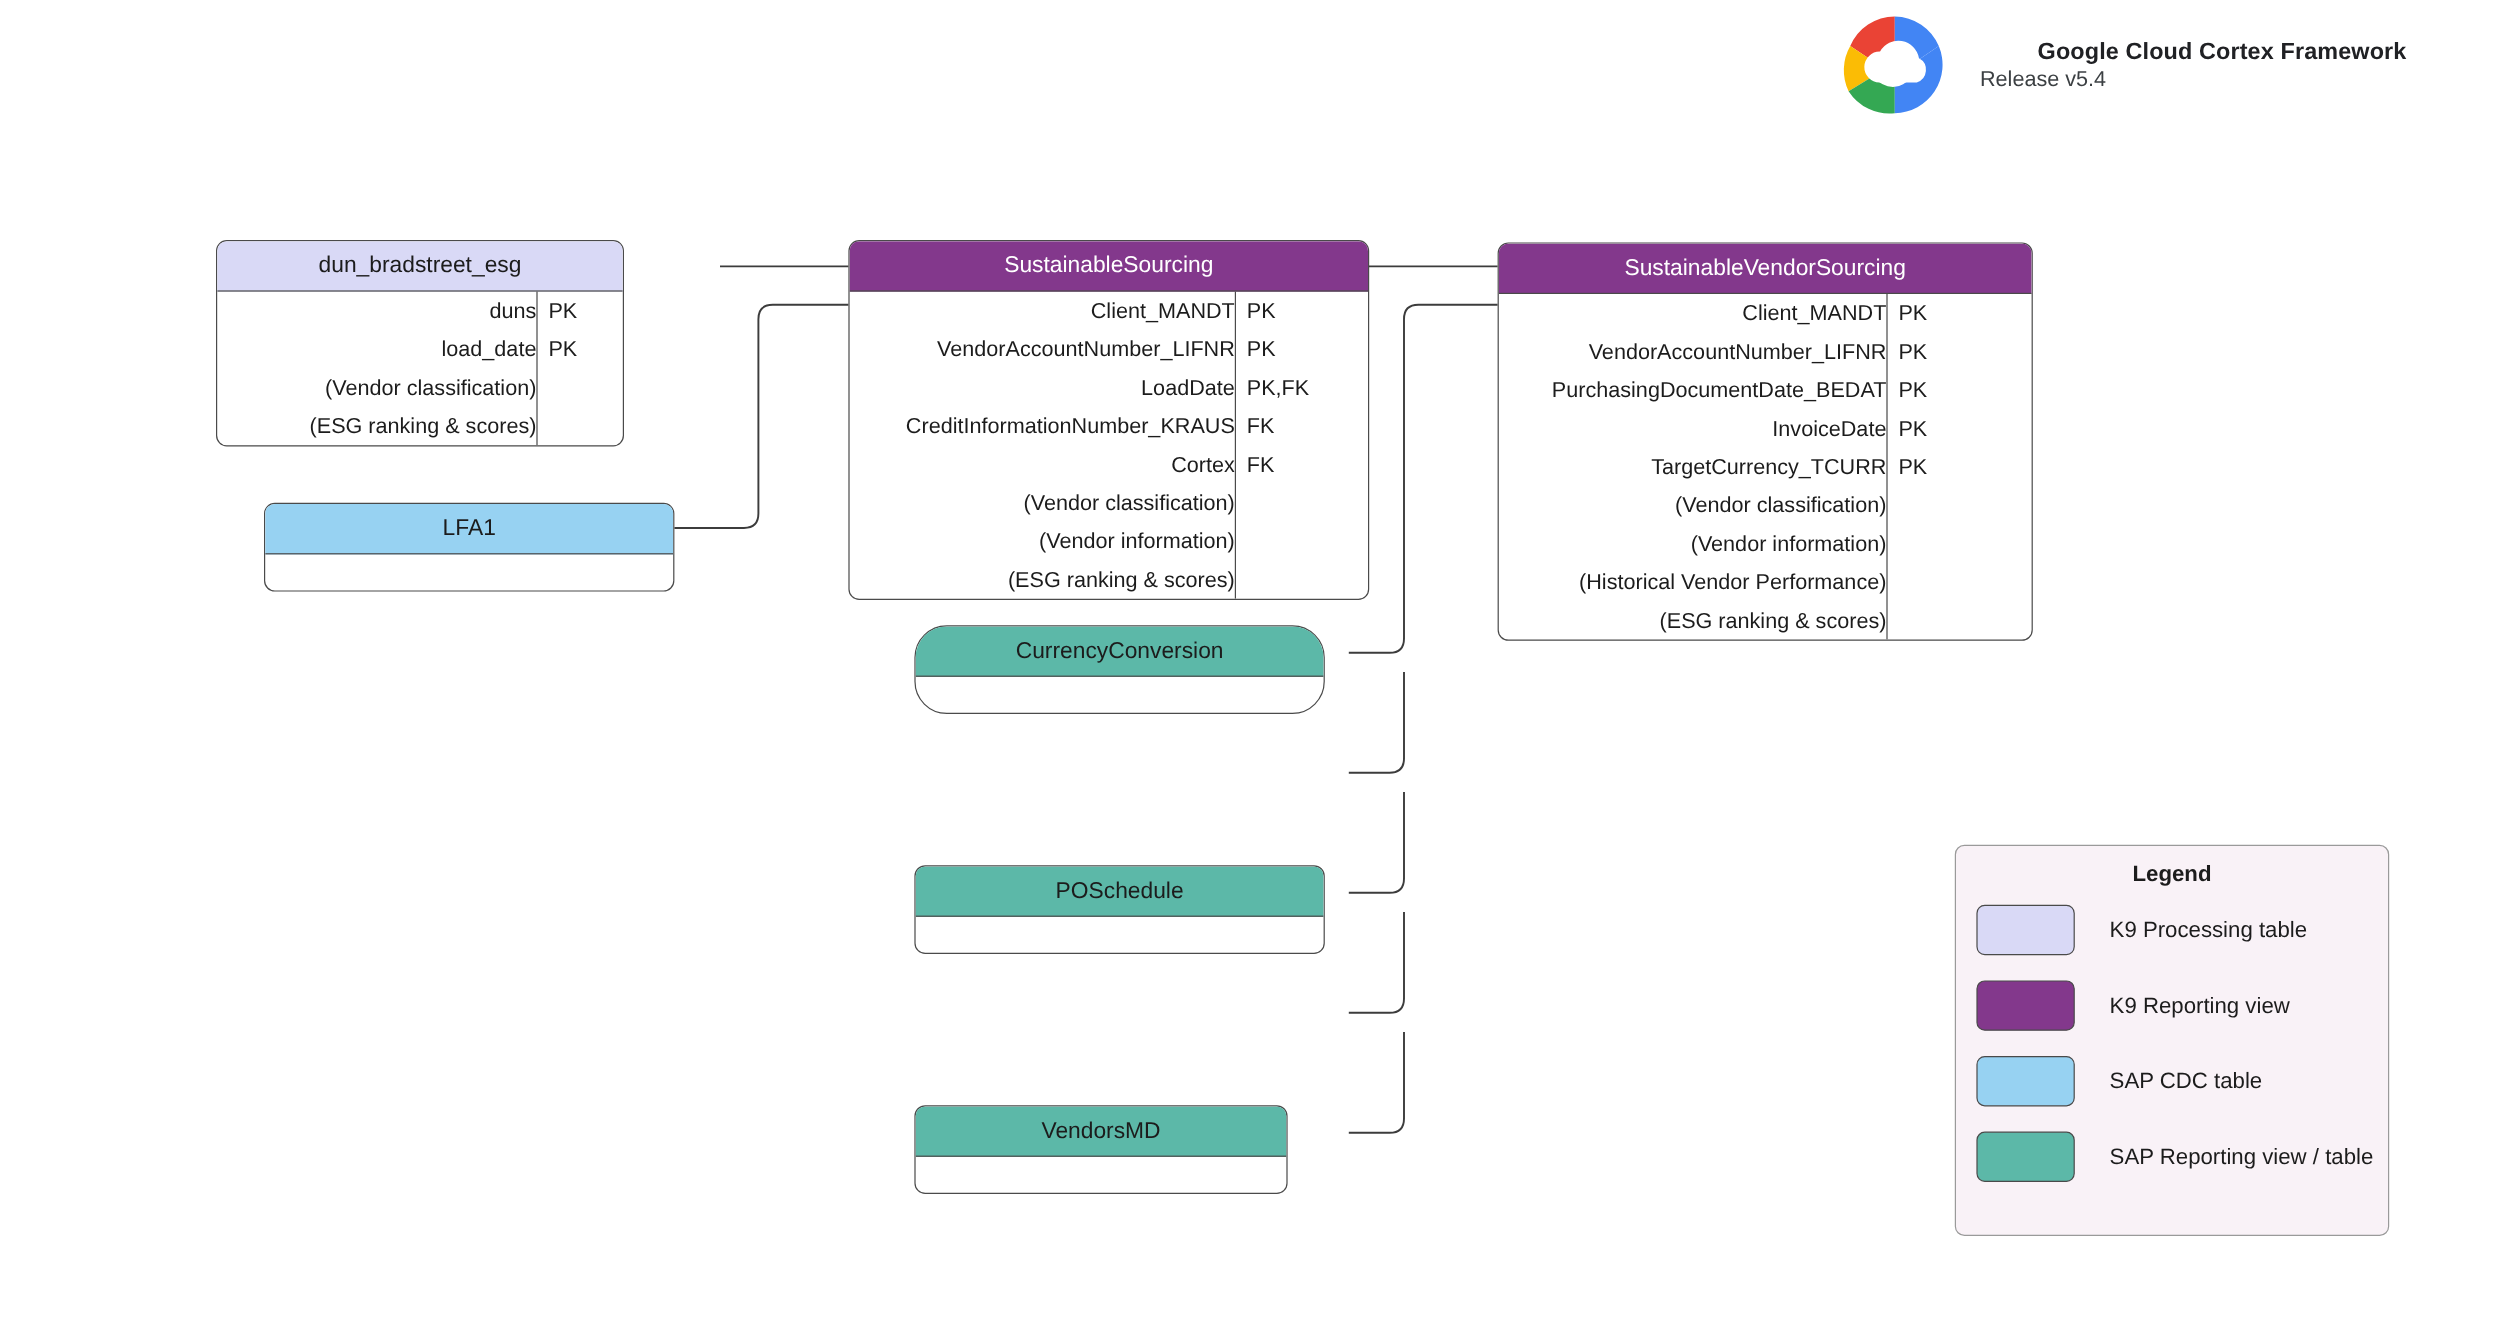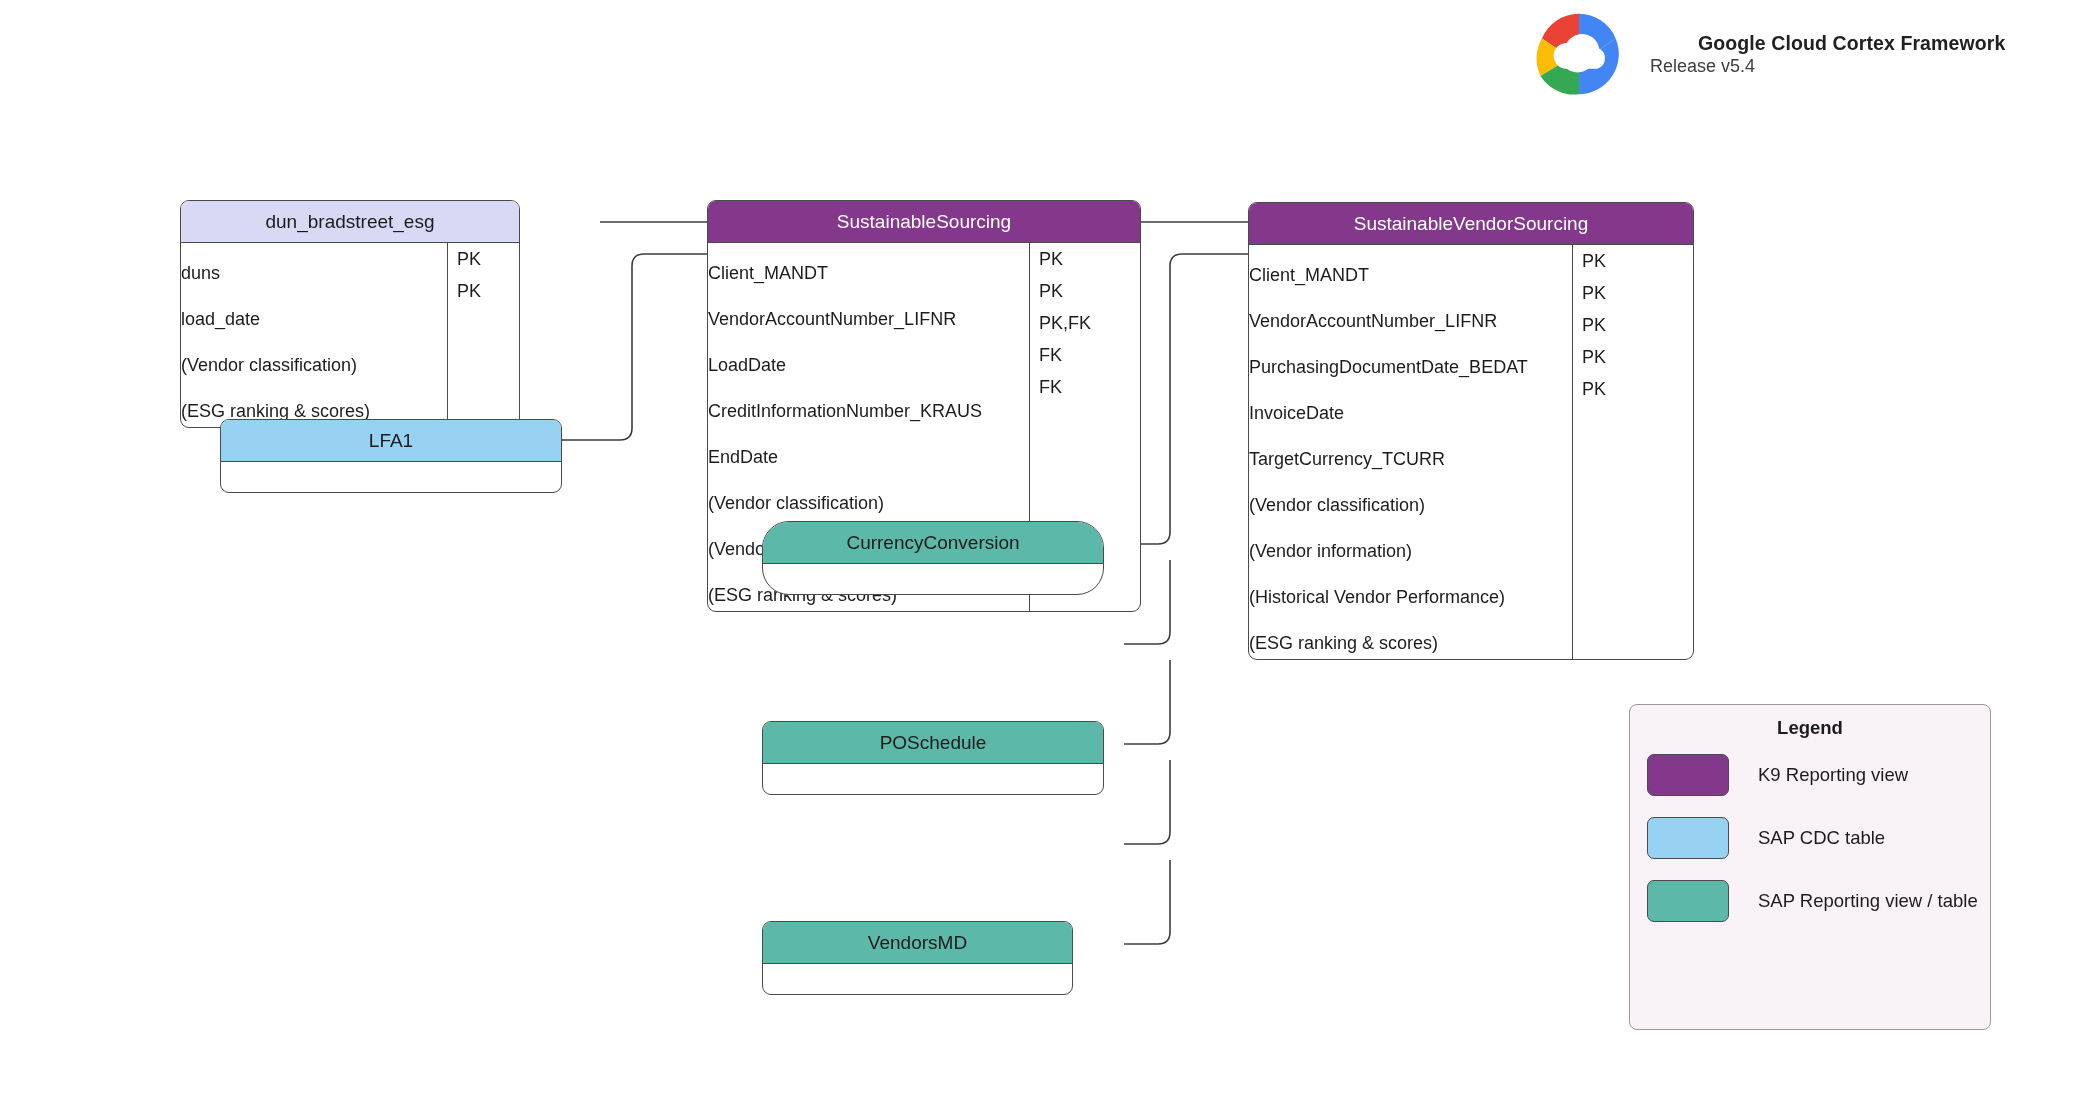--- a/index.html
+++ b/index.html
@@ -81,21 +81,21 @@
     border-left: 1.4px solid #4a4a4a;
   }
   .field-row, .key-row {
     height: 32px;
     line-height: 32px;
     font-size: 18px;
     color: #1c1c1c;
     white-space: nowrap;
     overflow: hidden;
   }
-  .field-row { text-align: left; margin-top: 14px; }
+  .field-row { text-align: right; }
   .key-row { text-align: left; padding-left: 9px; }
 
   
   .hdr-lavender { background: #d9d9f6; color: #1c1c1c; }
   .hdr-purple   { background: #83388c; color: #ffffff; }
   .hdr-blue     { background: #97d2f2; color: #1c1c1c; }
   .hdr-teal     { background: #5cb8a8; color: #1c1c1c; }
 
   
   .entity-empty-body { height: 30px; }
@@ -194,21 +194,21 @@
   </div>
 
   <div class="entity" style="left:707px; top:200px; width:434px;">
     <div class="entity-header hdr-purple">SustainableSourcing</div>
     <div class="entity-body">
       <div class="col-fields" style="width:323px;">
         <div class="field-row">Client_MANDT</div>
         <div class="field-row">VendorAccountNumber_LIFNR</div>
         <div class="field-row">LoadDate</div>
         <div class="field-row">CreditInformationNumber_KRAUS</div>
-        <div class="field-row">EndDate</div>
+        <div class="field-row">Cortex</div>
         <div class="field-row">(Vendor classification)</div>
         <div class="field-row">(Vendor information)</div>
         <div class="field-row">(ESG ranking &amp; scores)</div>
       </div>
       <div class="col-keys" style="width:111px;">
         <div class="key-row">PK</div>
         <div class="key-row">PK</div>
         <div class="key-row">PK,FK</div>
         <div class="key-row">FK</div>
         <div class="key-row">FK</div>
@@ -265,20 +265,24 @@
 
 
   <div class="entity" style="left:762px; top:921px; width:311px;">
     <div class="entity-header hdr-teal">VendorsMD</div>
     <div class="entity-body entity-empty-body"></div>
   </div>
 
   <div id="legend">
     <div id="legend-title">Legend</div>
 
+    <div class="legend-row">
+      <div class="legend-swatch" style="background:#d9d9f6;"></div>
+      <div class="legend-label">K9 Processing table</div>
+    </div>
 
     <div class="legend-row">
       <div class="legend-swatch" style="background:#83388c;"></div>
       <div class="legend-label">K9 Reporting view</div>
     </div>
 
     <div class="legend-row">
       <div class="legend-swatch" style="background:#97d2f2;"></div>
       <div class="legend-label">SAP CDC table</div>
     </div>

